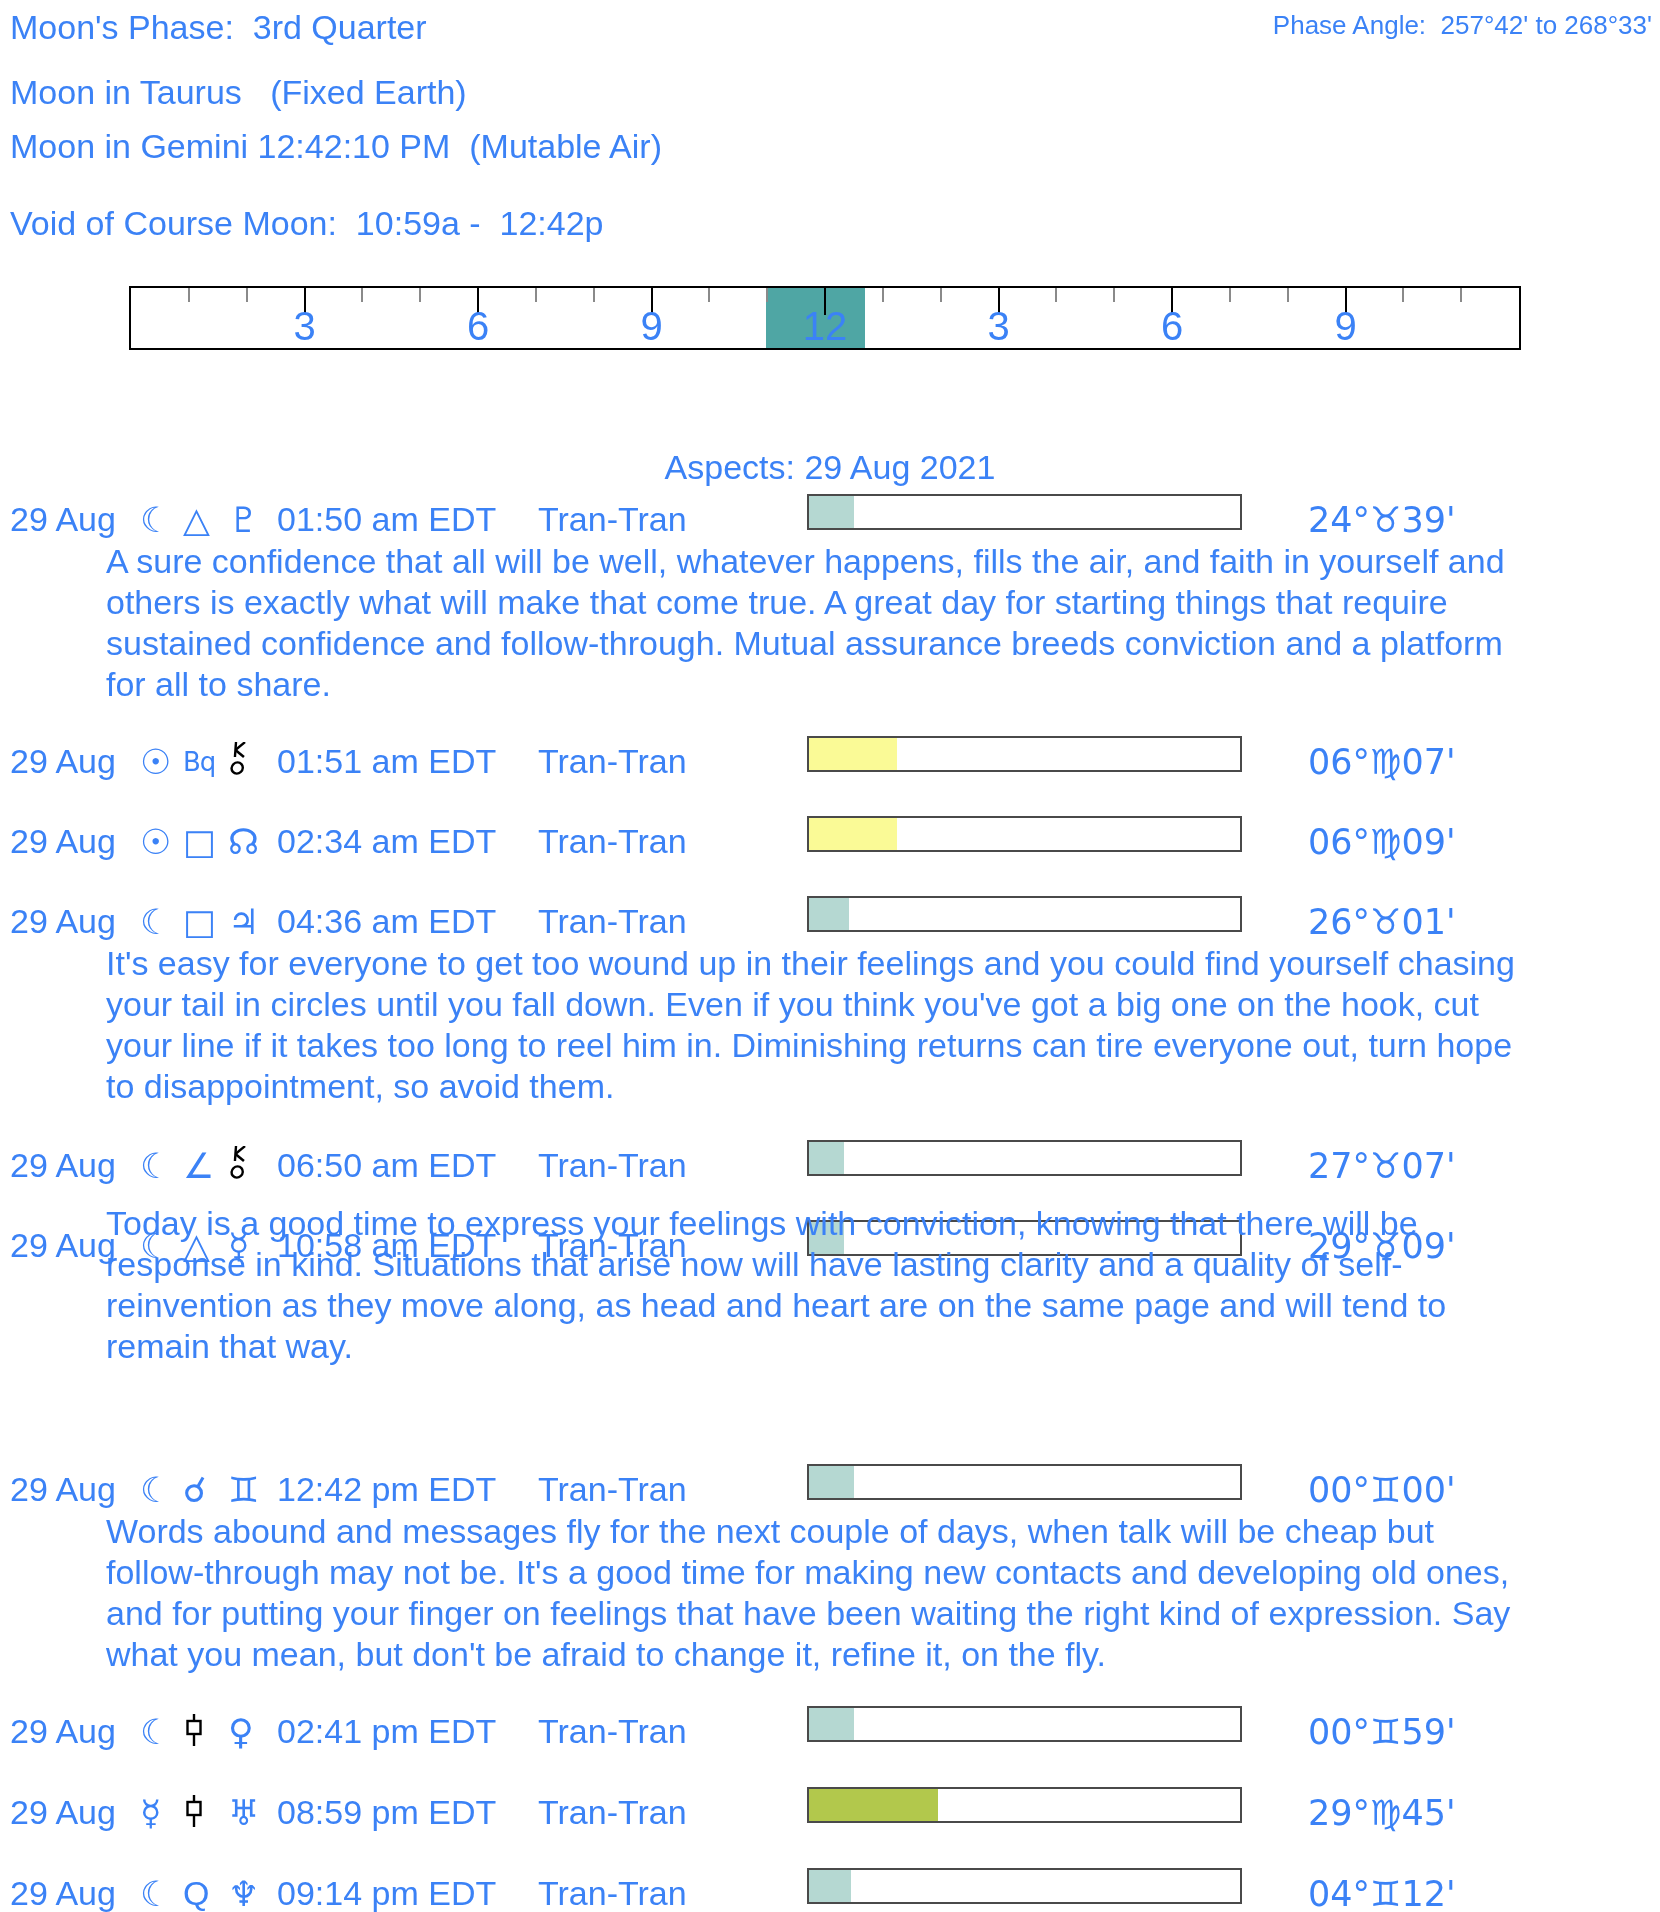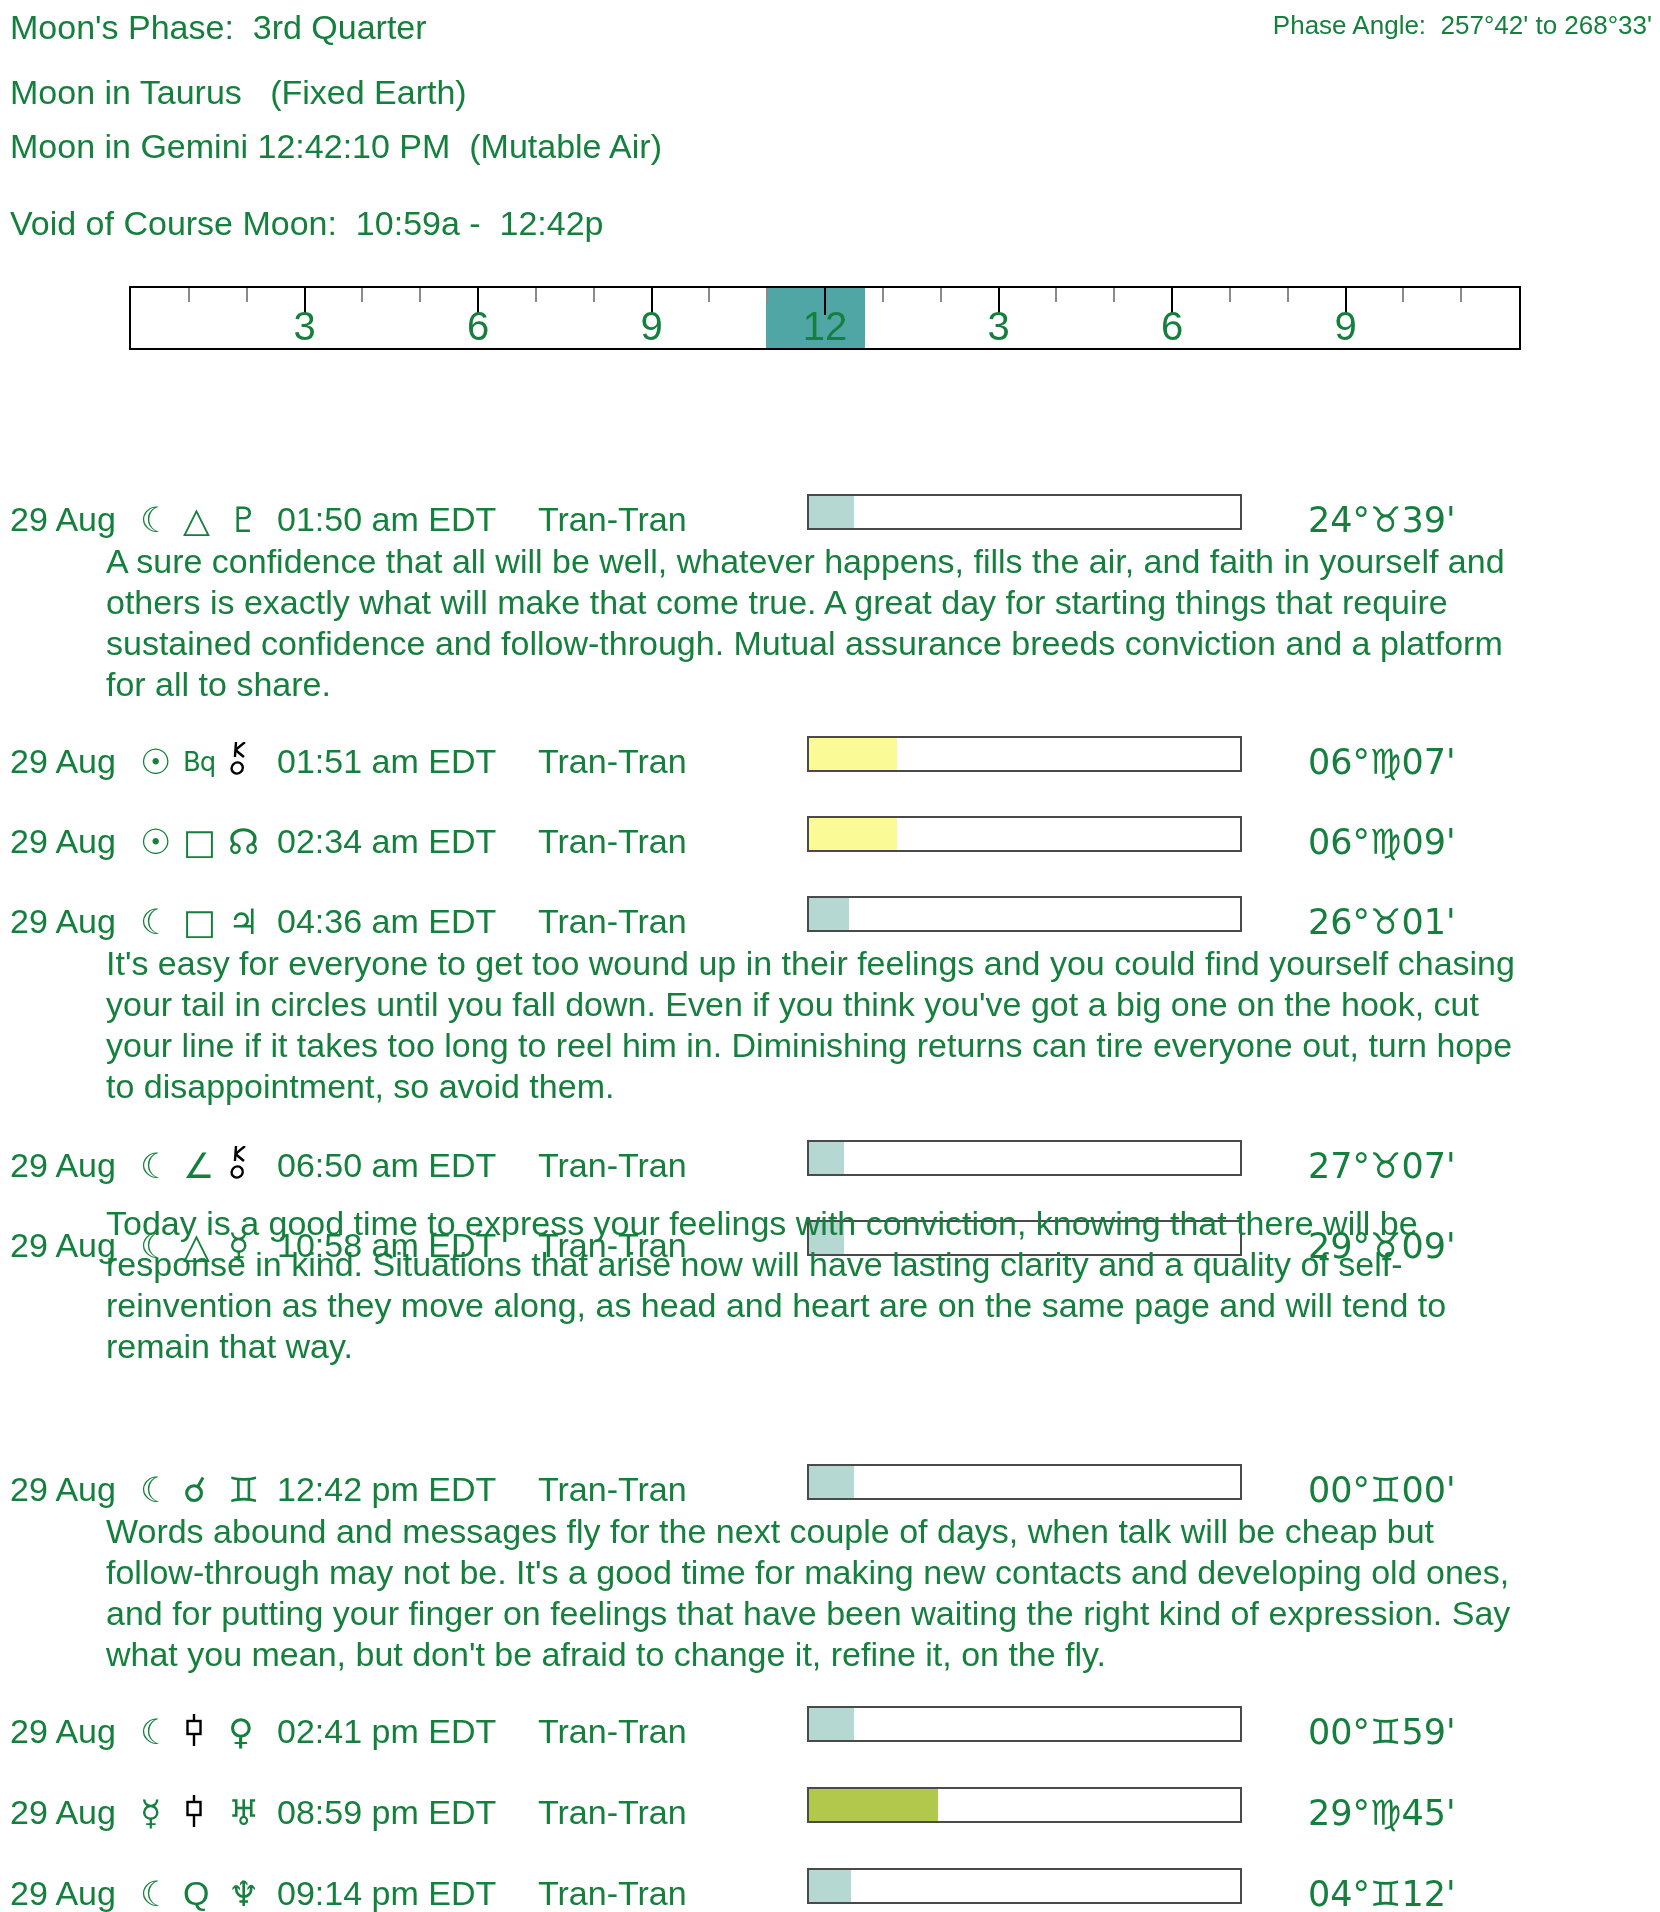--- a/index.html
+++ b/index.html
@@ -1,17 +1,17 @@
 <!DOCTYPE html>
 <html><head>
 <meta charset="utf-8">
 <style>
   html,body{margin:0;padding:0;background:#fff;}
   .page{position:relative;width:1660px;height:1912px;background:#ffffff;overflow:hidden;
-        font-family:"Liberation Sans","DejaVu Sans",sans-serif;color:#15803d;}
+        font-family:"Liberation Sans","DejaVu Sans",sans-serif;color:#3b82f6;}
   .abs{position:absolute;white-space:pre;}
   .hline{font-size:34px;}
   .phase-angle{font-size:26px;}
   .title{position:absolute;left:0;right:0;text-align:center;font-size:34px;}
   
   .ruler{position:absolute;left:129px;top:286px;width:1388px;height:60px;border:2px solid #000;background:#fff;}
   .ruler .hl{position:absolute;top:0;bottom:0;}
   .ruler .tick{position:absolute;top:0;width:2px;height:14px;background:#8a8a8a;}
   .ruler .tick.major{height:27px;background:#000;}
   .ruler .rlabel{position:absolute;top:16px;width:80px;margin-left:-40px;text-align:center;font-size:40px;}
@@ -72,20 +72,21 @@
       <div class="tick" style="left: calc(95.8333% - 1px);"></div>
       <div class="rlabel" style="left: 12.5%;">3</div>
       <div class="rlabel" style="left: 25%;">6</div>
       <div class="rlabel" style="left: 37.5%;">9</div>
       <div class="rlabel" style="left: 50%;">12</div>
       <div class="rlabel" style="left: 62.5%;">3</div>
       <div class="rlabel" style="left: 75%;">6</div>
       <div class="rlabel" style="left: 87.5%;">9</div>
     </div>
 
+  <div class="title" style="top:448px;">Aspects: 29 Aug 2021</div>
 
   <div class="row" style="top:500px;">
     <span class="c date">29 Aug</span>
     <span class="c s1 sym">☾</span>
     <span class="c s2 sym">△</span>
     <span class="c s3 sym">♇</span>
     <span class="c time">01:50 am EDT</span>
     <span class="c type">Tran-Tran</span>
     <span class="c bar"><span class="fill" style="width: 10.4%; background: rgb(181, 216, 210);"></span></span>
     <span class="c val sym">24°♉39'</span>

